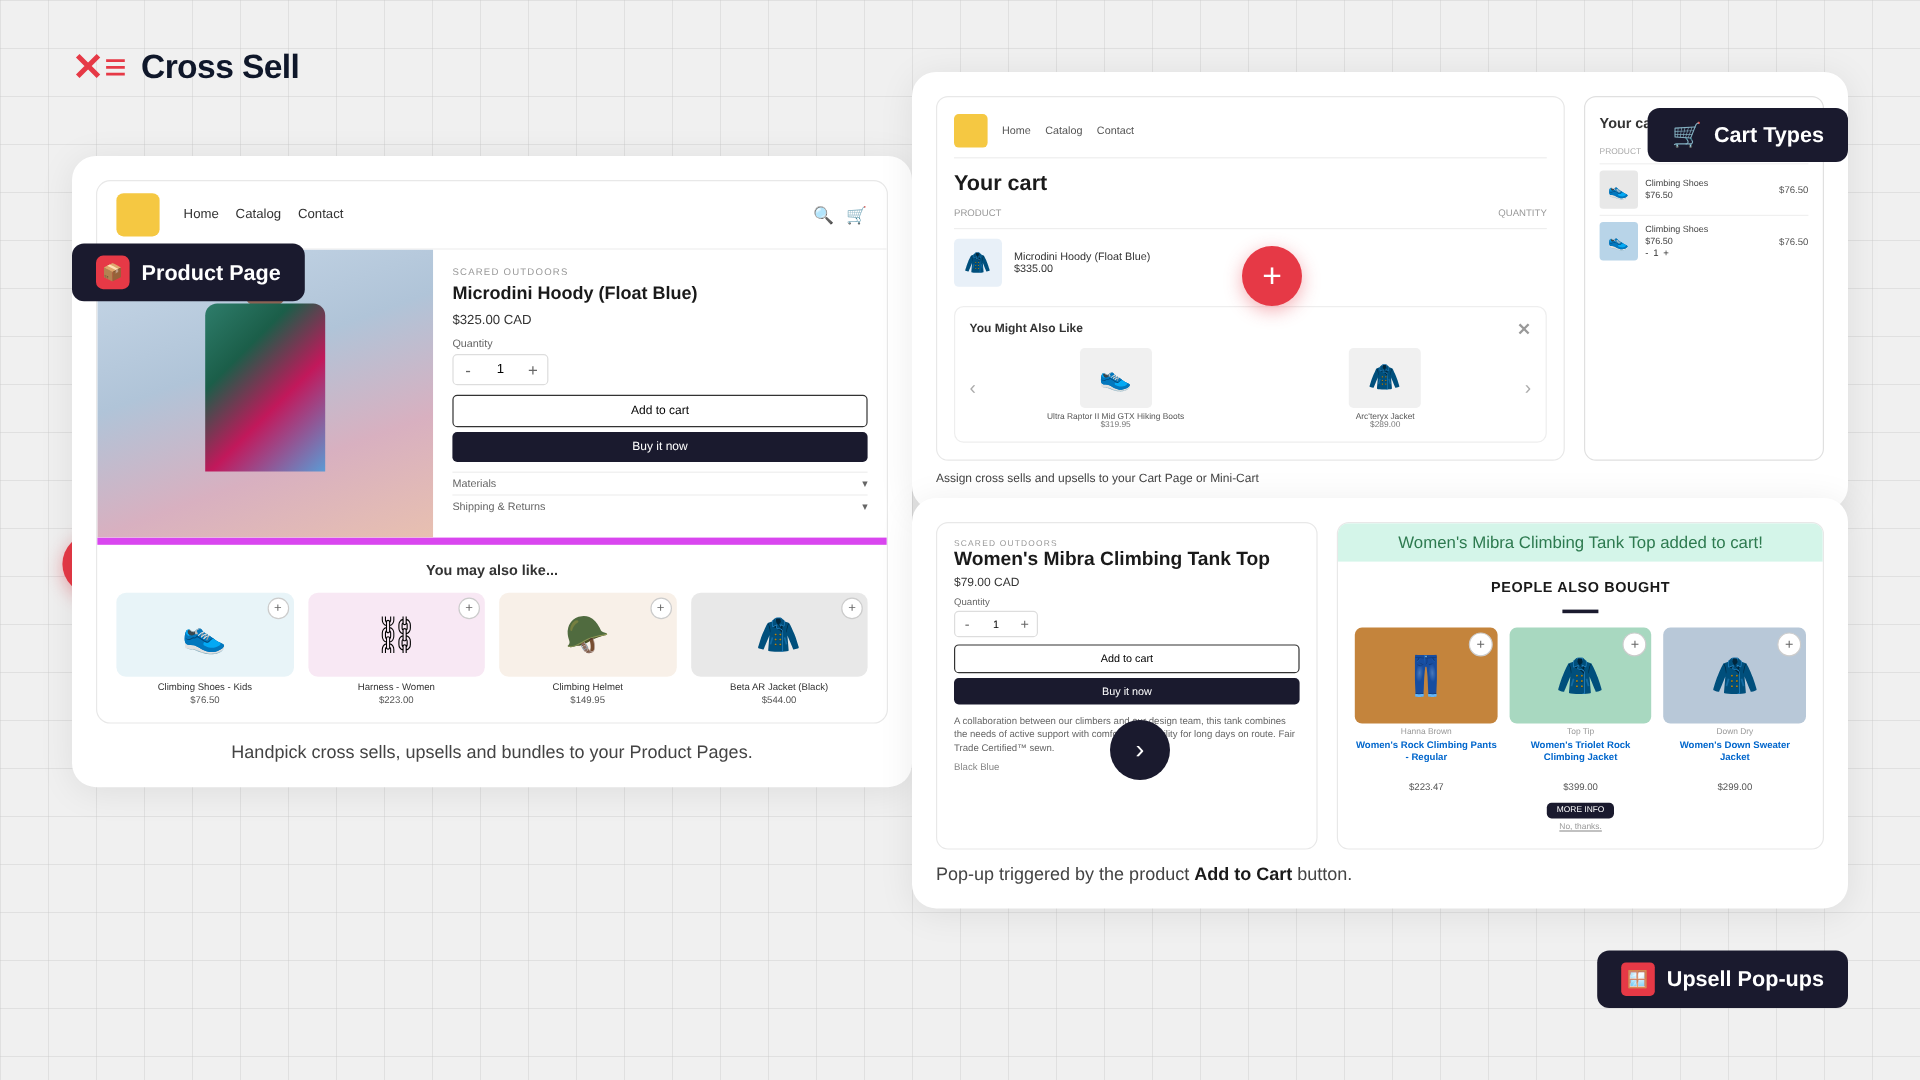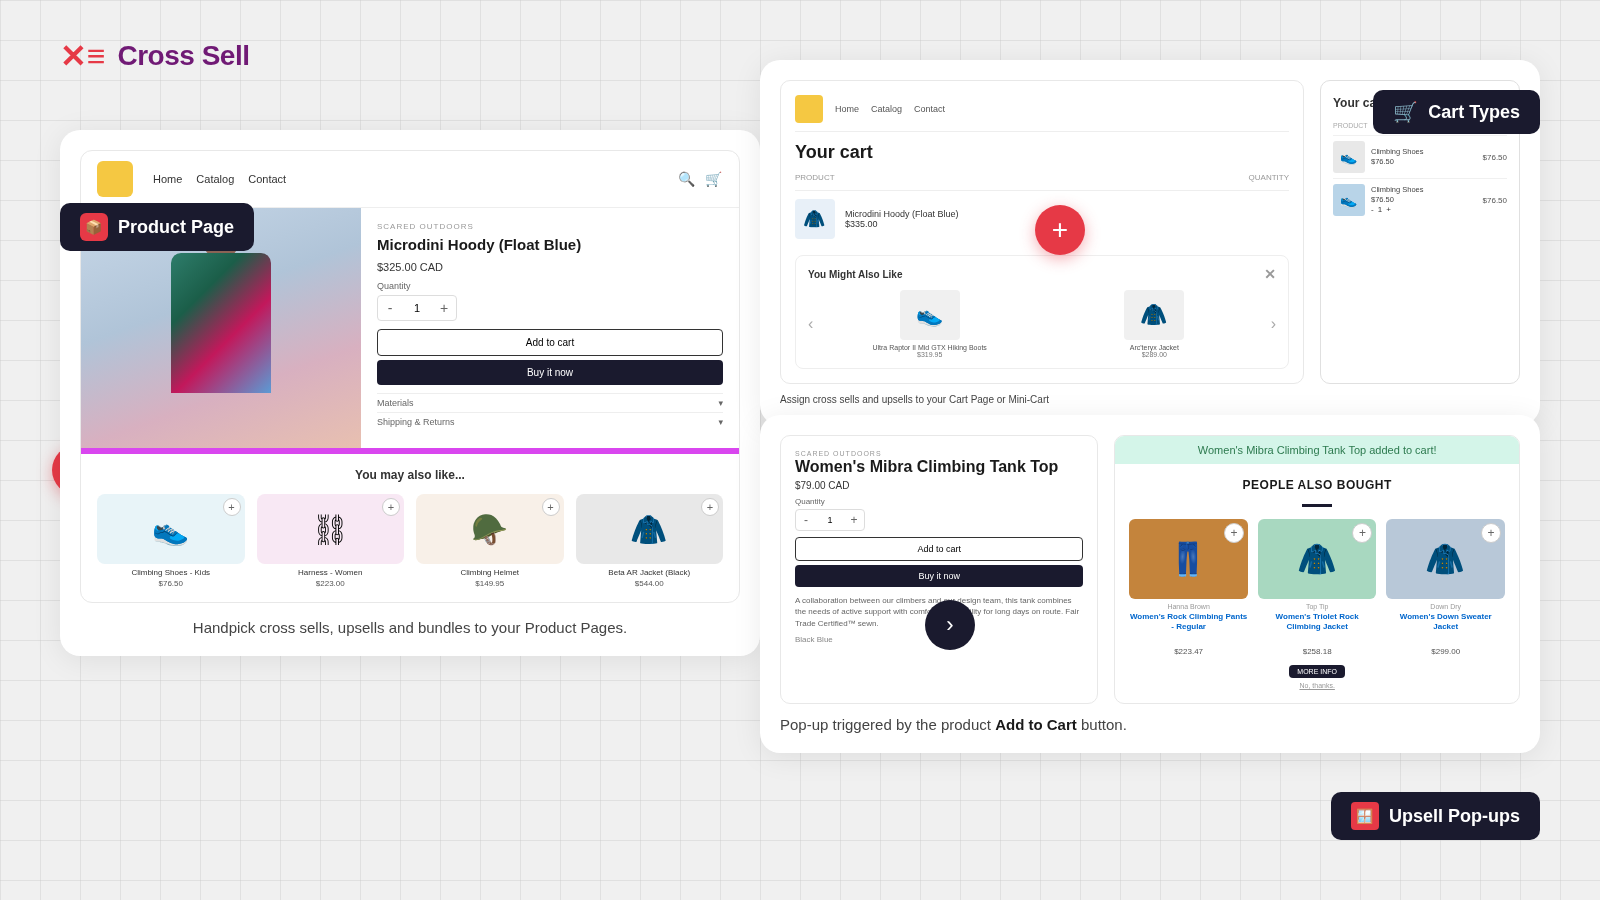--- a/index.html
+++ b/index.html
@@ -35,21 +35,21 @@
     }
     .logo-icon {
       color: #e63946;
       font-size: 32px;
       font-weight: 900;
       line-height: 1;
     }
     .logo-text {
       font-size: 28px;
       font-weight: 700;
-      color: #701a75;
+      color: #0f172a;
       letter-spacing: -0.5px;
     }
 
     
     .left-card {
       position: absolute;
       top: 130px;
       left: 60px;
       width: 700px;
       background: white;
@@ -684,21 +684,21 @@
     .upsell-popup {
       flex: 1.4;
       border: 1px solid #e8e8e8;
       border-radius: 10px;
       background: white;
       overflow: hidden;
     }
     .popup-success-bar {
       background: #d4f5e9;
       padding: 8px 14px;
-      font-size: 11px;
+      font-size: 14px;
       color: #2d7a4f;
       text-align: center;
     }
     .popup-also-bought {
       padding: 14px;
     }
     .popup-also-bought-title {
       font-size: 12px;
       font-weight: 800;
       text-align: center;
@@ -1076,21 +1076,21 @@
             <div class="popup-product-price">$223.47</div>
           </div>
 
           <div class="popup-product">
             <div class="popup-product-img jacket-light">
               🧥
               <div class="popup-add-circle">+</div>
             </div>
             <div class="popup-product-tag">Top Tip</div>
             <div class="popup-product-name">Women's Triolet Rock Climbing Jacket</div>
-            <div class="popup-product-price">$258.18</div>
+            <div class="popup-product-price">$399.00</div>
             <button class="more-info-btn">MORE INFO</button>
             <span class="popup-no-thanks">No, thanks.</span>
           </div>
 
           <div class="popup-product">
             <div class="popup-product-img jacket-blue">
               🧥
               <div class="popup-add-circle">+</div>
             </div>
             <div class="popup-product-tag">Down Dry</div>

